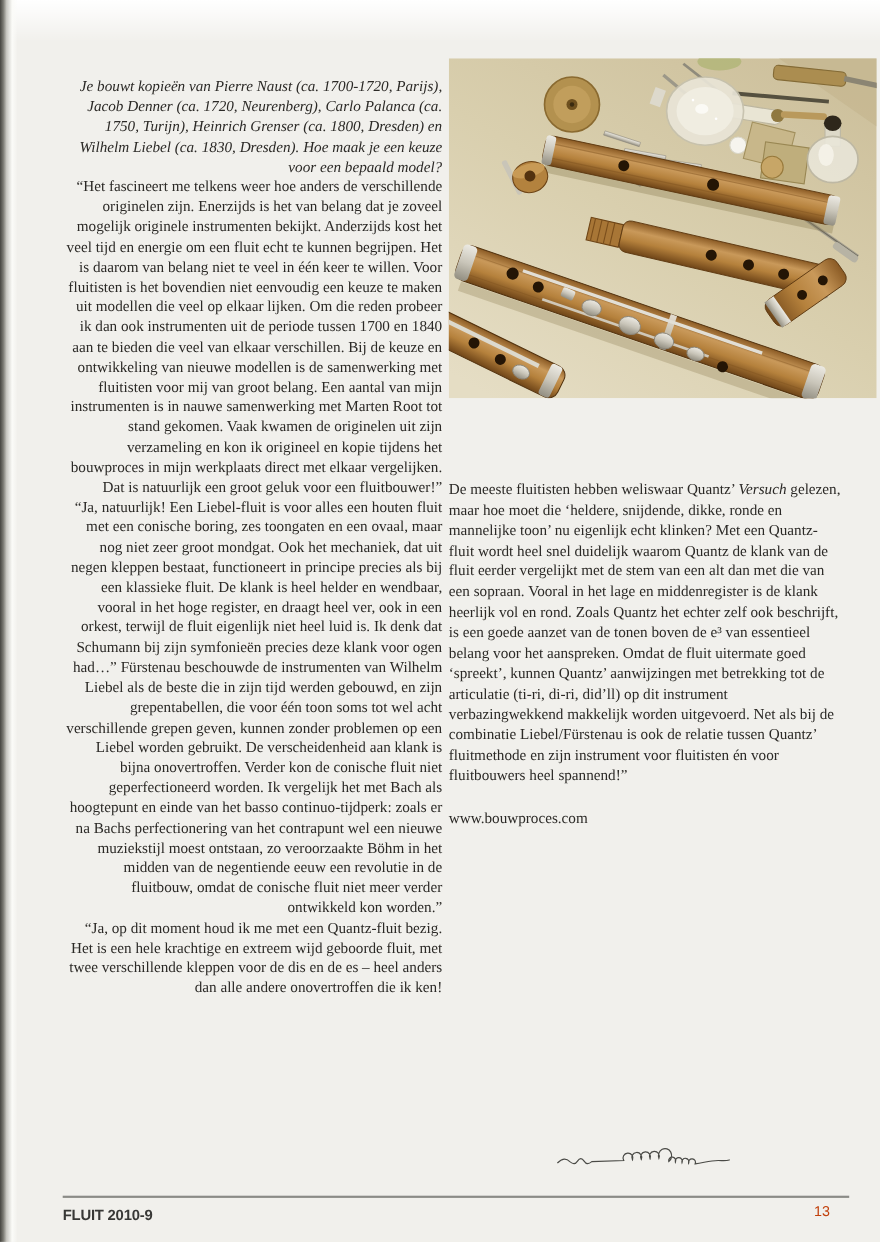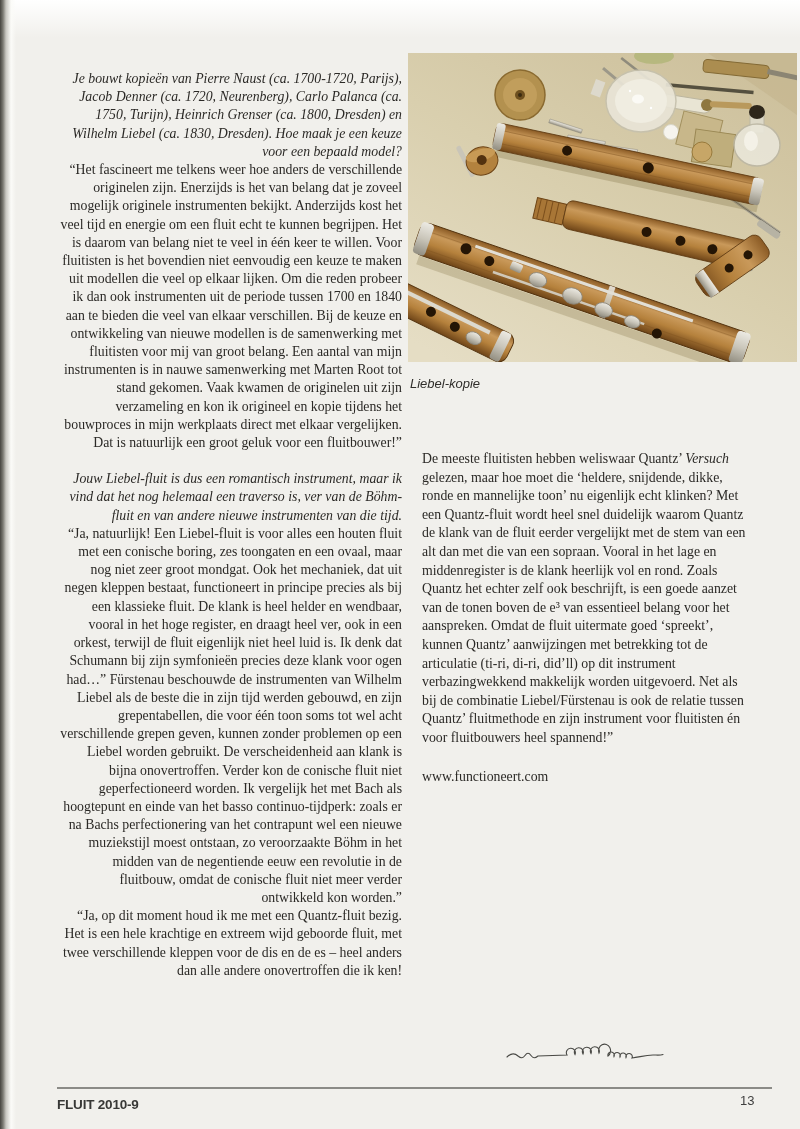--- a/index.html
+++ b/index.html
@@ -20,39 +20,38 @@
     font-size:13.8px;line-height:18.2px;text-align:right;}
   .col-left p{margin:0;}
   .col-left p.q{font-style:italic;margin-top:18px;}
   .col-left p.q:first-child{margin-top:0;}
   .photo-fig{position:absolute;left:408px;top:53px;width:389px;margin:0;}
   .photo-fig svg{display:block;}
   .photo-caption{font:italic 13px/16px "Liberation Sans",sans-serif;color:var(--caption);
     margin:14px 0 0 2px;}
   .col-right{position:absolute;left:408px;top:436px;width:357px;
     font-size:13.8px;line-height:18.6px;}
-  .col-right p{margin:14px;}
+  .col-right p{margin:0;}
   .col-right .website{margin-top:20px;}
   .squiggle{position:absolute;left:505px;top:1036px;}
   .footer-rule{position:absolute;left:57px;top:1087px;width:715px;height:2px;background:var(--rule);}
   .footer-journal{position:absolute;left:57px;top:1097px;
     font:bold 13.5px "Liberation Sans",sans-serif;color:var(--footer-text);letter-spacing:-0.2px;}
   .footer-page{position:absolute;left:740px;top:1093px;
-    font:13px "Liberation Sans",sans-serif;color:#404040;}
+    font:13px "Liberation Sans",sans-serif;color:#c2410c;}
 </style>
 </head>
 <body>
 
 <div class="top-fade"></div>
 <div class="scan-edge"></div>
 
 <div class="col-left">
   <p class="q">Je bouwt kopieën van Pierre Naust (ca. 1700-1720, Parijs), Jacob Denner (ca. 1720, Neurenberg), Carlo Palanca (ca. 1750, Turijn), Heinrich Grenser (ca. 1800, Dresden) en Wilhelm Liebel (ca. 1830, Dresden). Hoe maak je een keuze voor een bepaald model?</p>
   <p class="a">“Het fascineert me telkens weer hoe anders de verschillende originelen zijn. Enerzijds is het van belang dat je zoveel mogelijk originele instrumenten bekijkt. Anderzijds kost het veel tijd en energie om een fluit echt te kunnen begrijpen. Het is daarom van belang niet te veel in één keer te willen. Voor fluitisten is het bovendien niet eenvoudig een keuze te maken uit modellen die veel op elkaar lijken. Om die reden probeer ik dan ook instrumenten uit de periode tussen 1700 en 1840 aan te bieden die veel van elkaar verschillen. Bij de keuze en ontwikkeling van nieuwe modellen is de samenwerking met fluitisten voor mij van groot belang. Een aantal van mijn instrumenten is in nauwe samenwerking met Marten Root tot stand gekomen. Vaak kwamen de originelen uit zijn verzameling en kon ik origineel en kopie tijdens het bouwproces in mijn werkplaats direct met elkaar vergelijken. Dat is natuurlijk een groot geluk voor een fluitbouwer!”</p>
-  <p class="q">Jouw Liebel-fluit is dus een romantisch instrument, maar ik vind dat het nog helemaal een traverso is, ver van de Böhm-fluit en van andere nieuwe instrumenten van die tijd.</p>
   <p class="a">“Ja, natuurlijk! Een Liebel-fluit is voor alles een houten fluit met een conische boring, zes toongaten en een ovaal, maar nog niet zeer groot mondgat. Ook het mechaniek, dat uit negen kleppen bestaat, functioneert in principe precies als bij een klassieke fluit. De klank is heel helder en wendbaar, vooral in het hoge register, en draagt heel ver, ook in een orkest, terwijl de fluit eigenlijk niet heel luid is. Ik denk dat Schumann bij zijn symfonieën precies deze klank voor ogen had…” Fürstenau beschouwde de instrumenten van Wilhelm Liebel als de beste die in zijn tijd werden gebouwd, en zijn grepentabellen, die voor één toon soms tot wel acht verschillende grepen geven, kunnen zonder problemen op een Liebel worden gebruikt. De verscheidenheid aan klank is bijna onovertroffen. Verder kon de conische fluit niet geperfectioneerd worden. Ik vergelijk het met Bach als hoogtepunt en einde van het basso continuo-tijdperk: zoals er na Bachs perfectionering van het contrapunt wel een nieuwe muziekstijl moest ontstaan, zo veroorzaakte Böhm in het midden van de negentiende eeuw een revolutie in de fluitbouw, omdat de conische fluit niet meer verder ontwikkeld kon worden.”</p>
   <p class="a">“Ja, op dit moment houd ik me met een Quantz-fluit bezig. Het is een hele krachtige en extreem wijd geboorde fluit, met twee verschillende kleppen voor de dis en de es – heel anders dan alle andere onovertroffen die ik ken!</p>
 </div>
 
 <figure class="photo-fig">
   <svg width="389" height="309" viewBox="0 0 389 309" xmlns="http://www.w3.org/2000/svg">
     <defs>
       <linearGradient id="bench" x1="0.85" y1="0" x2="0.1" y2="1">
         <stop offset="0" stop-color="#cdc09c"></stop>
         <stop offset="0.5" stop-color="#d9cfae"></stop>
@@ -192,26 +191,25 @@
 
     <g transform="rotate(26 0 242)">
       <rect x="-24" y="232" width="140" height="31" rx="9" fill="url(#wood)" stroke="#52320e" stroke-width="0.9"></rect>
       <rect x="100" y="232" width="11" height="31" rx="3" fill="url(#metal)"></rect>
       <rect x="-5" y="238" width="95" height="4" fill="#dcd9ce"></rect>
       <ellipse cx="78" cy="252" rx="8" ry="6" fill="url(#metal)" stroke="#8a8578" stroke-width="0.8"></ellipse>
       <circle cx="28" cy="247" r="5" fill="#241505"></circle>
       <circle cx="56" cy="250" r="5" fill="#241505"></circle>
     </g>
   </svg>
-  <figcaption class="photo-caption">Liebel-kopie</figcaption>
 </figure>
 
 <div class="col-right">
   <p><span>De meeste fluitisten hebben weliswaar Quantz’ </span><i>Versuch</i><span> gelezen, maar hoe moet die ‘heldere, snijdende, dikke, ronde en mannelijke toon’ nu eigenlijk echt klinken? Met een Quantz-fluit wordt heel snel duidelijk waarom Quantz de klank van de fluit eerder vergelijkt met de stem van een alt dan met die van een sopraan. Vooral in het lage en middenregister is de klank heerlijk vol en rond. Zoals Quantz het echter zelf ook beschrijft, is een goede aanzet van de tonen boven de e³ van essentieel belang voor het aanspreken. Omdat de fluit uitermate goed ‘spreekt’, kunnen Quantz’ aanwijzingen met betrekking tot de articulatie (ti-ri, di-ri, did’ll) op dit instrument verbazingwekkend makkelijk worden uitgevoerd. Net als bij de combinatie Liebel/Fürstenau is ook de relatie tussen Quantz’ fluitmethode en zijn instrument voor fluitisten én voor fluitbouwers heel spannend!”</span></p>
-  <p class="website">www.functioneert.com</p>
+  <p class="website">www.bouwproces.com</p>
 </div>
 
 <svg class="squiggle" width="160" height="34" viewBox="0 0 160 34" xmlns="http://www.w3.org/2000/svg">
   <path d="M2,21 c4,-4 8,-4 11,-1 c3,2.5 5,2.5 7,-0.5 c2,-3 4,-3 6,0 c2,3 4,3 7,0.5 L62,19
        a4.5,4.5 0 1 1 8,-0.5 a4.5,4.5 0 1 1 8,-0.5 a4.5,4.5 0 1 1 8,-0.5 a4.5,4.5 0 1 1 8,-0.5
        a6,6.5 0 1 1 9,3
        a3.2,3.2 0 1 1 6,0.5 a3.2,3.2 0 1 1 6,0.5 a3.2,3.2 0 1 1 6,0.5 a3.2,3.2 0 1 1 6,0.5
        c8,-1 13,-3 21,-3 c4,0 7,0.5 10,-0.5" fill="none" stroke="#4a4a46" stroke-width="1.1" stroke-linecap="round"></path>
 </svg>
 

